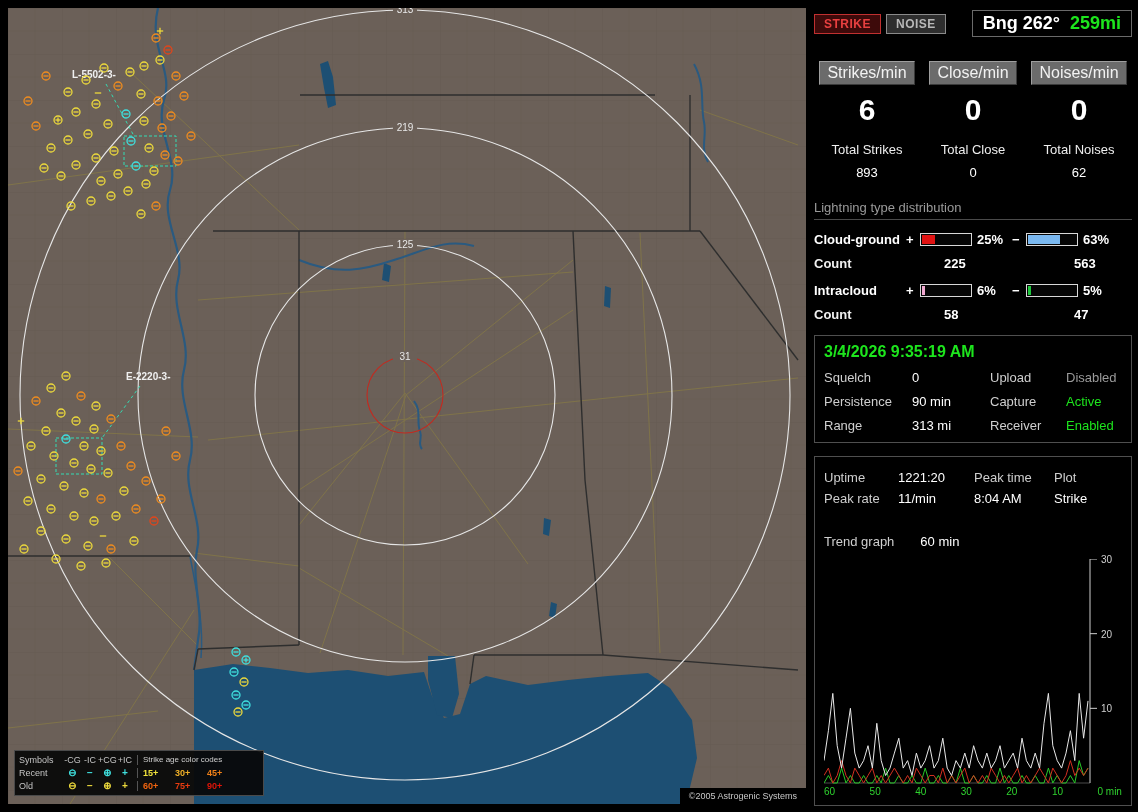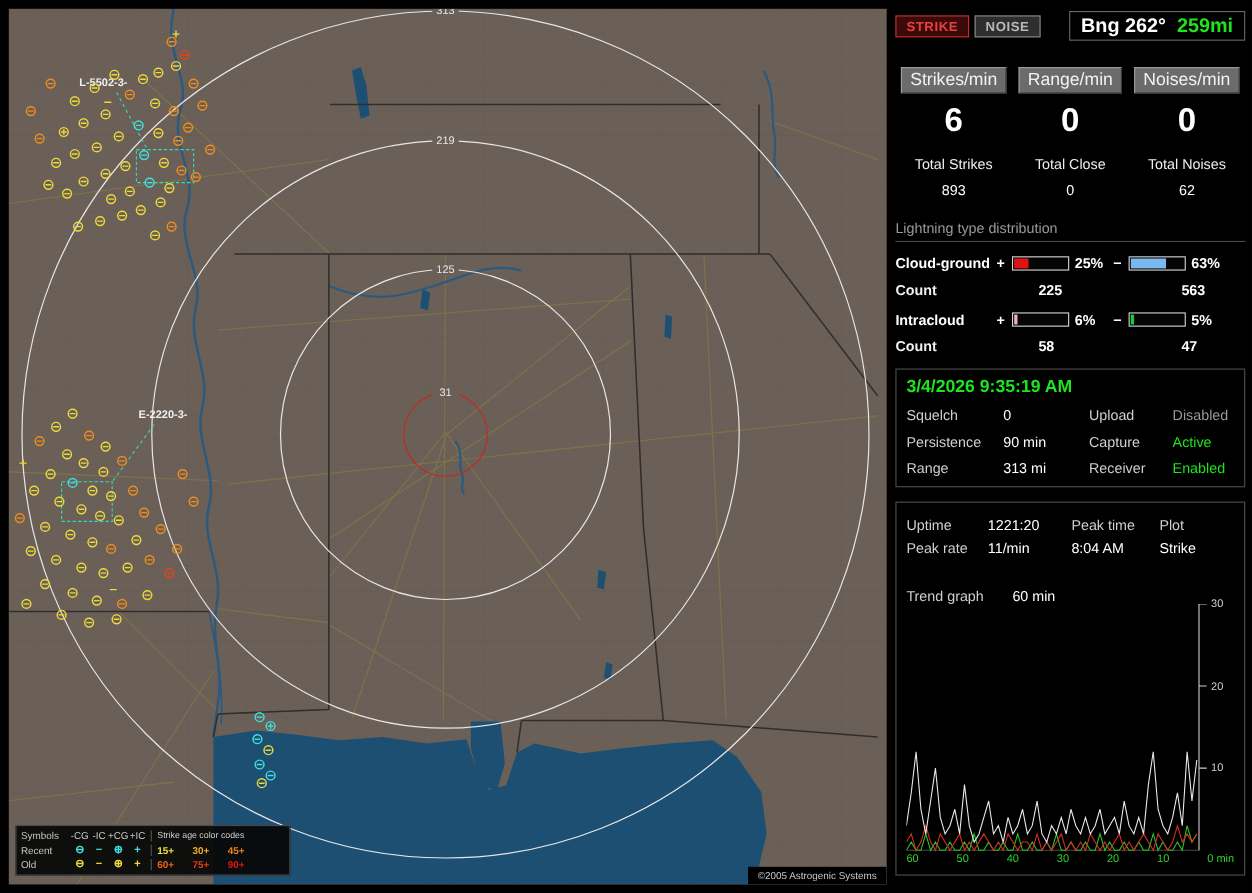--- a/index.html
+++ b/index.html
@@ -36,21 +36,21 @@
   .bar{height:11px;border:1px solid #d8d8d8;background:#050505;position:relative;display:block;}
   .bar i{position:absolute;left:1px;top:1px;bottom:1px;display:block;}
   .pct{padding-left:5px;}
   .box{border:1px solid #4f4f4f;margin-top:13px;padding:7px 9px 9px;}
   .dt{color:#1de51d;font-size:16px;font-weight:bold;}
   .set-row{display:grid;grid-template-columns:88px 78px 76px auto;margin-top:9px;}
   .stat-row{display:grid;grid-template-columns:74px 76px 80px auto;margin-top:6px;}
   .lab{color:#cfcfcf;}
   .val{color:#fff;}
   .trend-row{margin-top:28px;display:flex;gap:26px;}
-  .chart{position:relative;height:242px;}
+  .chart{position:relative;margin-top:10px;height:242px;}
   .xlabels{position:absolute;left:0;top:227px;width:298px;display:flex;justify-content:space-between;color:#2fd32f;font-size:10px;}
   .ylab{position:absolute;left:277px;color:#cfcfcf;font-size:10px;}
 </style>
 </head>
 <body>
 
 <div class="map">
   <svg class="mapsvg" width="798" height="796" viewBox="0 0 798 796">
     <defs>
       <pattern id="county" width="54" height="46" patternUnits="userSpaceOnUse">
@@ -599,21 +599,21 @@
   </div>
 
   <div class="counters">
     <div>
       <span class="pill">Strikes/min</span>
       <div class="big">6</div>
       <div class="tlabel">Total Strikes</div>
       <div class="tval">893</div>
     </div>
     <div>
-      <span class="pill">Range/min</span>
+      <span class="pill">Close/min</span>
       <div class="big">0</div>
       <div class="tlabel">Total Close</div>
       <div class="tval">0</div>
     </div>
     <div>
       <span class="pill">Noises/min</span>
       <div class="big">0</div>
       <div class="tlabel">Total Noises</div>
       <div class="tval">62</div>
     </div>

